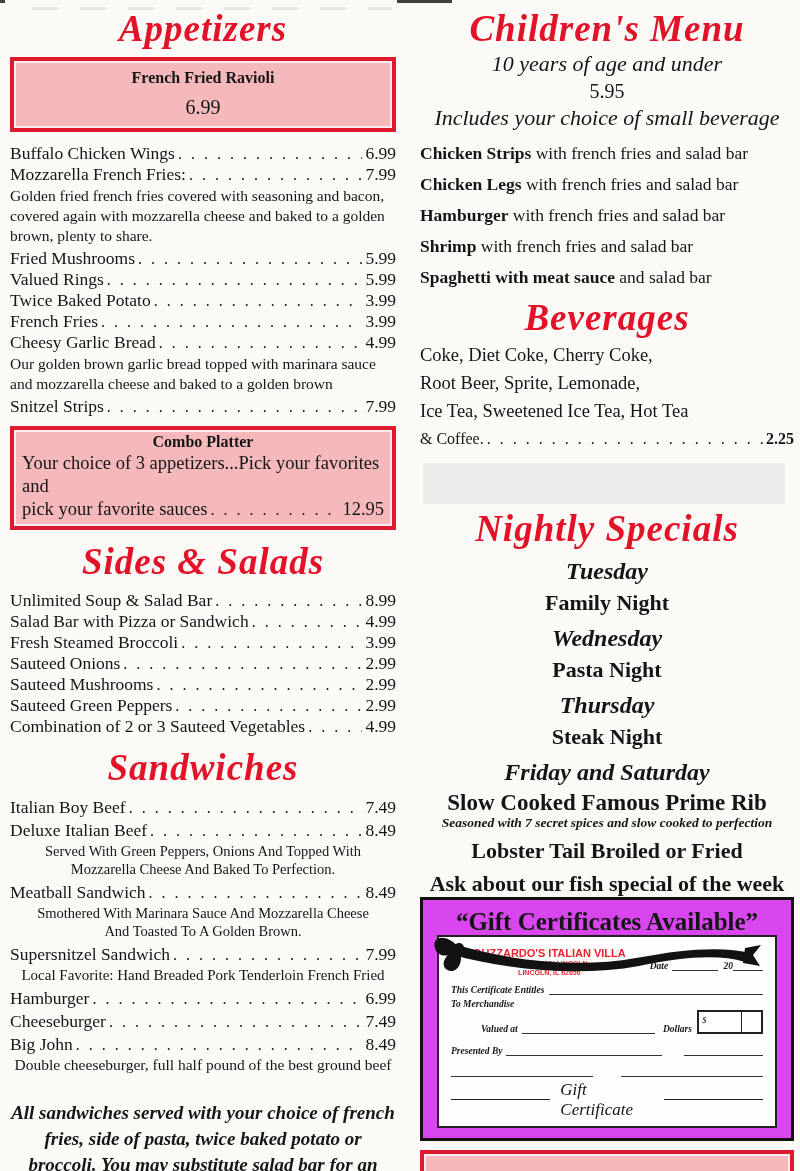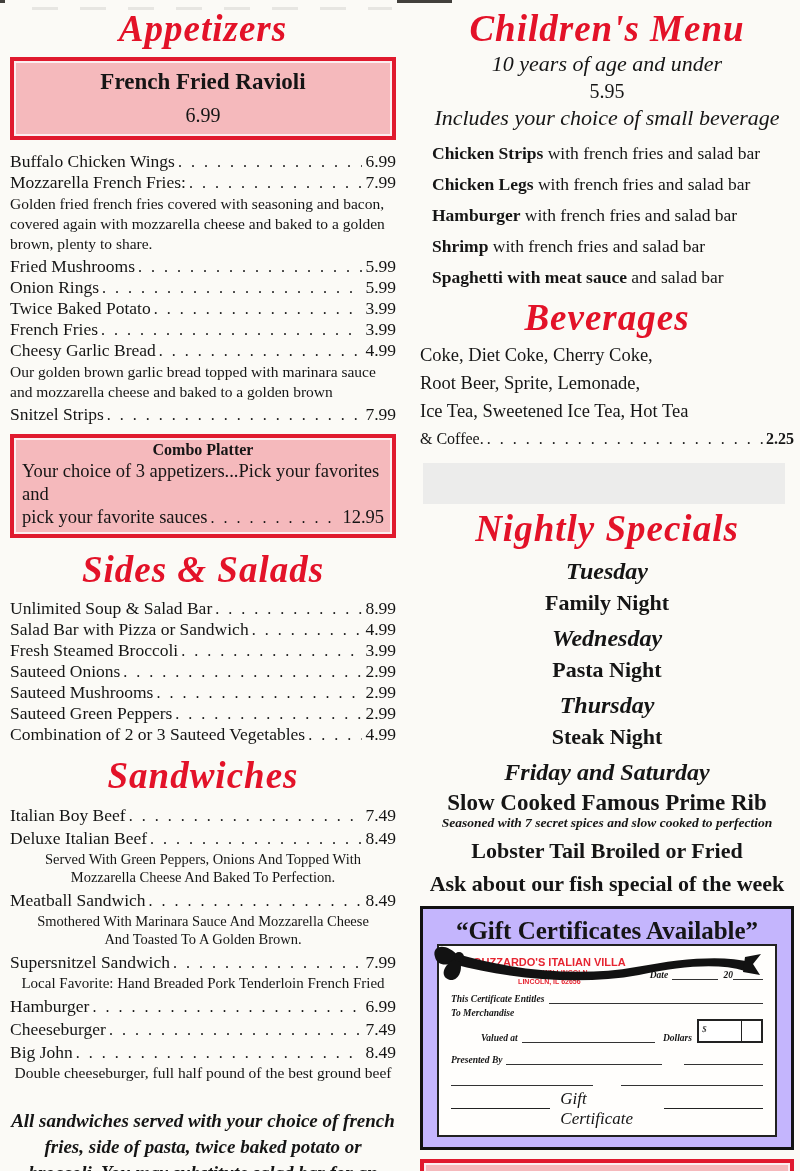--- a/index.html
+++ b/index.html
@@ -30,21 +30,21 @@
     font-size:37px;line-height:1.05;
     margin:0 0 8px 0;letter-spacing:1px;
   }
   .pinkbox{
     background:var(--pink);
     border:4px solid var(--border-red);
     box-shadow:inset 0 0 0 2px #fceef0;
     padding:6px 8px;
   }
   .featured{text-align:center;margin-bottom:11px;}
-  .featured .f-name{font-weight:bold;font-size:23px;line-height:1.15;margin-top:2px;}
+  .featured .f-name{font-weight:bold;font-size:16px;line-height:1.15;margin-top:2px;}
   .featured .f-sub{font-size:17.5px;line-height:1.2;}
   .featured .f-price{font-size:20px;margin-top:9px;margin-bottom:3px;}
 
   .row{display:flex;align-items:baseline;font-size:17.5px;line-height:21px;}
   .row .nm{white-space:nowrap;}
   .row .dots{flex:1;overflow:hidden;white-space:nowrap;margin:0 3px;letter-spacing:2.5px;font-size:16px;}
   .row .dots::after{content:". . . . . . . . . . . . . . . . . . . . . . . . . . . . . . . . . . . . . . . . . . . . . . . . . . . .";}
   .row .pr{white-space:nowrap;}
   .item-desc{font-size:15.5px;line-height:20px;margin:1px 0 2px 0;}
   .sub-desc{font-size:14.5px;line-height:18px;text-align:center;margin:0 0 3px 0;}
@@ -57,35 +57,35 @@
 
   .footnote{
     font-weight:bold;font-style:italic;
     font-size:19px;line-height:26px;text-align:center;
     margin-top:26px;
   }
 
   
   .c-sub{font-style:italic;font-size:22px;text-align:center;line-height:1.2;margin:2px 0;}
   .c-price{font-size:20px;text-align:center;line-height:1.2;margin:2px 0;}
-  .kid-item{font-size:17.5px;line-height:20px;margin:11px 12px;}
+  .kid-item{font-size:17.5px;line-height:20px;margin:11px 0;}
   .kid-item .lead{font-weight:bold;}
   .bev-line{font-size:18.5px;line-height:28px;}
   .bev-last{display:flex;align-items:baseline;font-size:16px;line-height:28px;justify-content:flex-end;}
   .bev-last .dots{flex:1;overflow:hidden;white-space:nowrap;margin:0 3px;letter-spacing:2.5px;font-size:16px;}
   .bev-last .dots::after{content:". . . . . . . . . . . . . . . . . . . . . . . . . . . . . . . . . . .";}
   .bev-last .pr{font-weight:bold;}
   .grayband{width:362px;height:41px;background:#ececeb;margin:10px 0 2px 3px;}
 
   .ns-day{font-style:italic;font-weight:bold;font-size:24px;text-align:center;line-height:1.15;margin-top:9px;}
   .ns-name{font-weight:bold;font-size:22px;text-align:center;line-height:1.2;margin-top:4px;}
   .ns-sub{font-weight:bold;font-style:italic;font-size:13.5px;text-align:center;line-height:1.1;}
 
   .giftbox{
-    margin-top:9px;border:3px solid #111;background:#c4b5fd;
+    border:3px solid #111;background:#d946ef;
     padding:5px 14px 10px 14px;position:relative;
   }
   .gift-banner{font-weight:bold;font-size:25px;text-align:center;line-height:1.2;margin-top:2px;}
   .ribbon{position:absolute;left:8px;top:32px;width:330px;height:46px;z-index:3;pointer-events:none;}
   .cert{
     position:relative;z-index:1;margin-top:-2px;
     border:2px solid #222;background:#fffefc;
     padding:26px 12px 6px 12px;
   }
   .lab{font-style:italic;font-weight:bold;font-size:9.5px;white-space:nowrap;}
@@ -132,21 +132,21 @@
       <span class="dots"></span>
       <span class="pr">7.99</span>
     </div>
     <div class="item-desc">Golden fried french fries covered with seasoning and bacon, covered again with mozzarella cheese and baked to a golden brown, plenty to share.</div>
     <div class="row">
       <span class="nm">Fried Mushrooms</span>
       <span class="dots"></span>
       <span class="pr">5.99</span>
     </div>
     <div class="row">
-      <span class="nm">Onion Rings</span>
+      <span class="nm">Valued Rings</span>
       <span class="dots"></span>
       <span class="pr">5.99</span>
     </div>
     <div class="row">
       <span class="nm">Twice Baked Potato</span>
       <span class="dots"></span>
       <span class="pr">3.99</span>
     </div>
     <div class="row">
       <span class="nm">French Fries</span>

